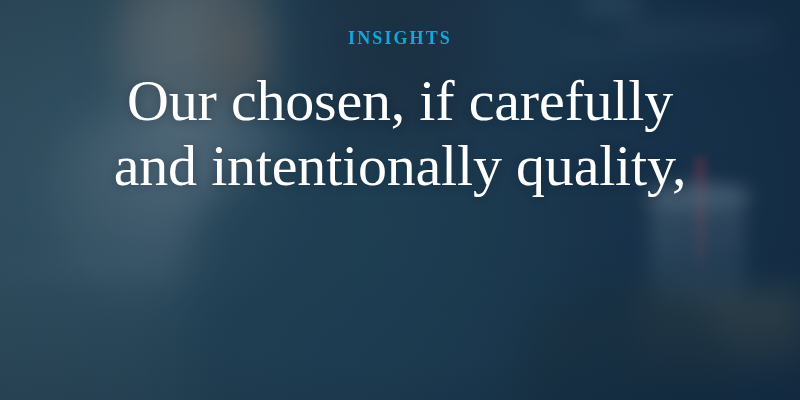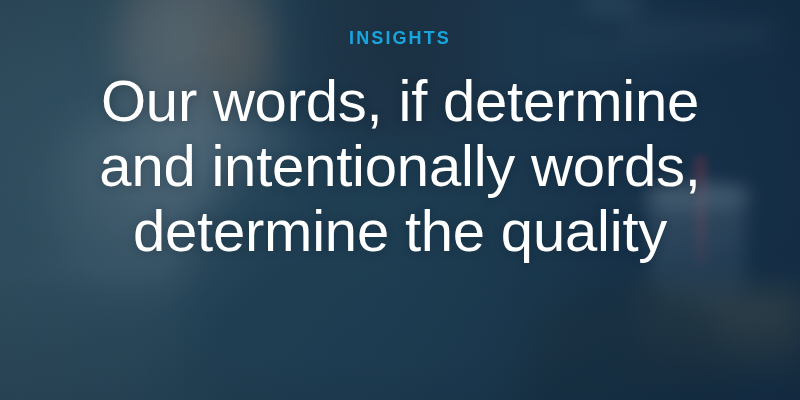--- a/index.html
+++ b/index.html
@@ -5,21 +5,21 @@
   html, body {
     margin: 0;
     padding: 0;
     background: #0d1b26;
   }
   #card {
     position: relative;
     width: 800px;
     height: 400px;
     overflow: hidden;
-    font-family: Liberation Sans, sans-serif;
+    font-family: Liberation Serif, serif;
     background: #404040;
   }
 
   
   .bg-layer {
     position: absolute;
     inset: -40px;
     pointer-events: none;
   }
   .bg-base2 {
@@ -266,19 +266,18 @@
   </div>
 
   <div class="bg-layer bg-tint"></div>
   <div class="bg-layer bg-darken"></div>
   <div class="bg-layer bg-vignette"></div>
 
   <div id="content">
     <div id="eyebrow">INSIGHTS</div>
 
     <div id="headline">
-      <span class="hl-line">Our words, if determine</span>
-      <span class="hl-line">and intentionally words,</span>
-      <span class="hl-line">determine the quality</span>
+      <span class="hl-line">Our chosen, if carefully</span>
+      <span class="hl-line">and intentionally quality,</span>
     </div>
   </div>
 
 </div>
 
 </body></html>

